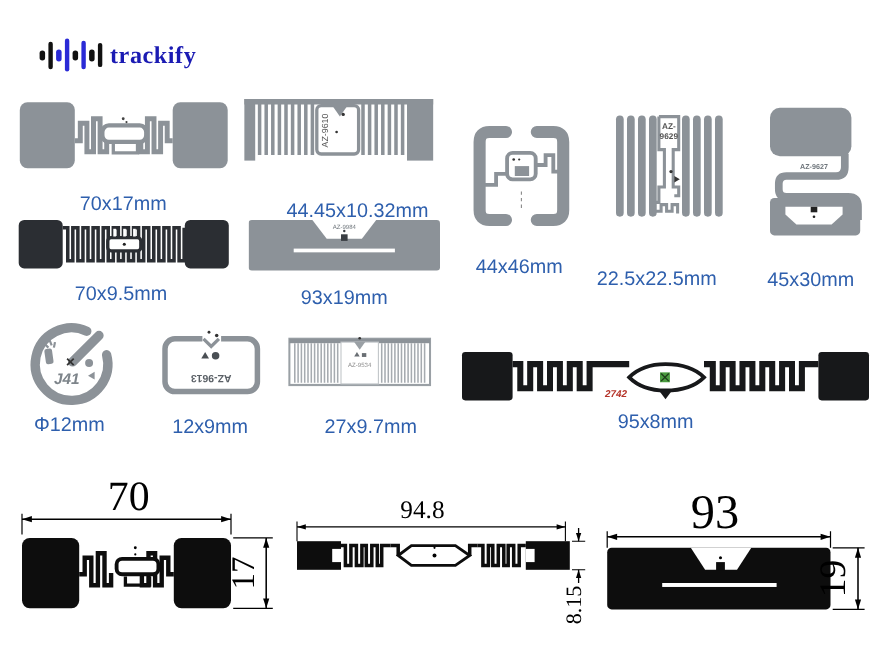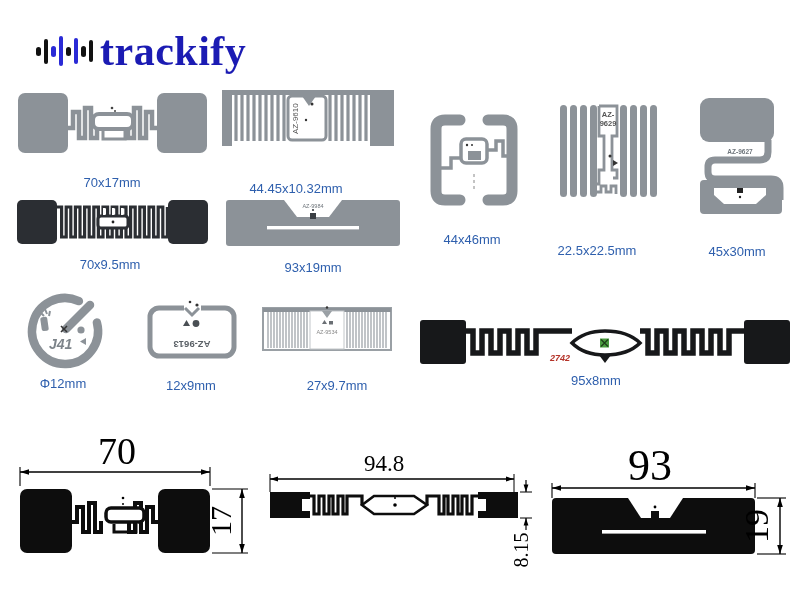--- a/index.html
+++ b/index.html
@@ -11,24 +11,24 @@
     --dark:#2b2e33;
     --black:#17181a;
     --ink:#0d0d0d;
   }
   html,body{margin:0;padding:0;background:#e8e8e8;}
   #canvas{position:relative;width:800px;height:600px;background:#ffffff;overflow:hidden;
           font-family:"Liberation Sans",sans-serif;}
   .logo{position:absolute;left:36px;top:30px;display:flex;align-items:center;gap:7px;}
   .logo-bars{display:flex;align-items:center;gap:3px;height:40px;}
   .logo-bars i{display:block;width:4.5px;border-radius:3px;}
-  .logo-text{font-family:"Liberation Serif",serif;font-weight:600;font-size:42px;
+  .logo-text{font-family:"Liberation Serif",serif;font-weight:600;font-size:22px;
              color:var(--navy);letter-spacing:.5px;line-height:1;}
   .tag{position:absolute;}
-  .lbl{position:absolute;transform:translateX(-50%);color:var(--blue);font-size:13px;
+  .lbl{position:absolute;transform:translateX(-50%);color:var(--blue);font-size:18px;
        white-space:nowrap;line-height:1;}
   svg text{font-family:"Liberation Sans",sans-serif;}
   svg .dimnum{font-family:"Liberation Serif",serif;fill:#000;}
 </style>
 </head>
 <body>
 
 <div id="canvas">
 
   <div class="logo">
@@ -62,21 +62,21 @@
     <rect x="148" y="0" width="24" height="56" fill="var(--gray)"></rect>
     <rect x="0" y="0" width="172" height="5" fill="var(--gray)"></rect>
     <path d="M14 3 V51 M20 3 V51 M26 3 V51 M32 3 V51 M38 3 V51 M44 3 V51 M50 3 V51 M56 3 V51 M62 3 V51" stroke="var(--gray)" stroke-width="3.2" fill="none"></path>
     <path d="M108 3 V51 M114 3 V51 M120 3 V51 M126 3 V51 M132 3 V51 M138 3 V51 M144 3 V51" stroke="var(--gray)" stroke-width="3.2" fill="none"></path>
     <rect x="66" y="6" width="38" height="44" rx="4" fill="#fff" stroke="var(--gray)" stroke-width="3"></rect>
     <polygon points="80,6 94,6 87,16" fill="var(--gray)"></polygon>
     <circle cx="90" cy="14" r="1.5" fill="#333"></circle>
       <circle cx="84" cy="30" r="1.2" fill="#333"></circle>
     <text transform="translate(76,44) rotate(-90)" font-size="8" fill="#555">AZ-9610</text>
   </svg>
-  <div class="lbl" style="left:296px;top:182px">44.45x10.32mm</div>
+  <div class="lbl" style="left:325px;top:182px">44.45x10.32mm</div>
 
   <svg class="tag" style="left:424px;top:106px" width="100" height="108" viewBox="0 0 100 108">
     <path d="M36 14 H21 Q12 14 12 23 V85 Q12 94 21 94 H36" fill="none" stroke="var(--gray)" stroke-width="11" stroke-linecap="round"></path>
     <path d="M64 14 H79 Q88 14 88 23 V85 Q88 94 79 94 H64" fill="none" stroke="var(--gray)" stroke-width="11" stroke-linecap="round"></path>
     <rect x="37" y="33" width="26" height="24" rx="5" fill="#fff" stroke="var(--gray)" stroke-width="3.5"></rect>
     <rect x="44" y="45" width="13" height="9" fill="var(--gray)"></rect>
     <path d="M37 52 h-10 v10 h-13" fill="none" stroke="var(--gray)" stroke-width="3.5"></path>
     <path d="M63 44 h9 v-9 h7 v15 h7" fill="none" stroke="var(--gray)" stroke-width="3.5"></path>
     <circle cx="43" cy="39" r="1.2" fill="#333"></circle>
       <circle cx="48" cy="39" r="1" fill="#333"></circle>

